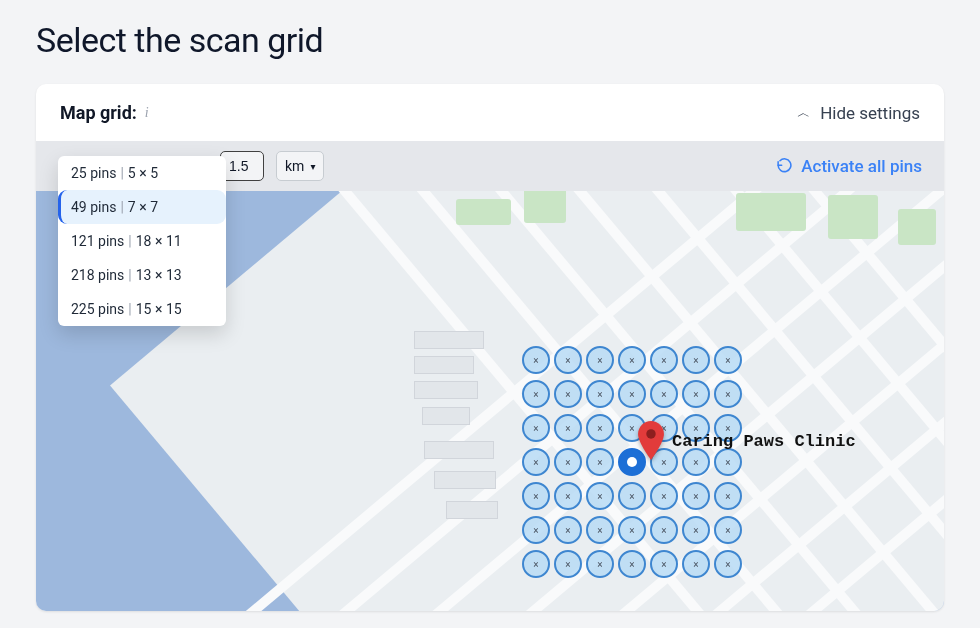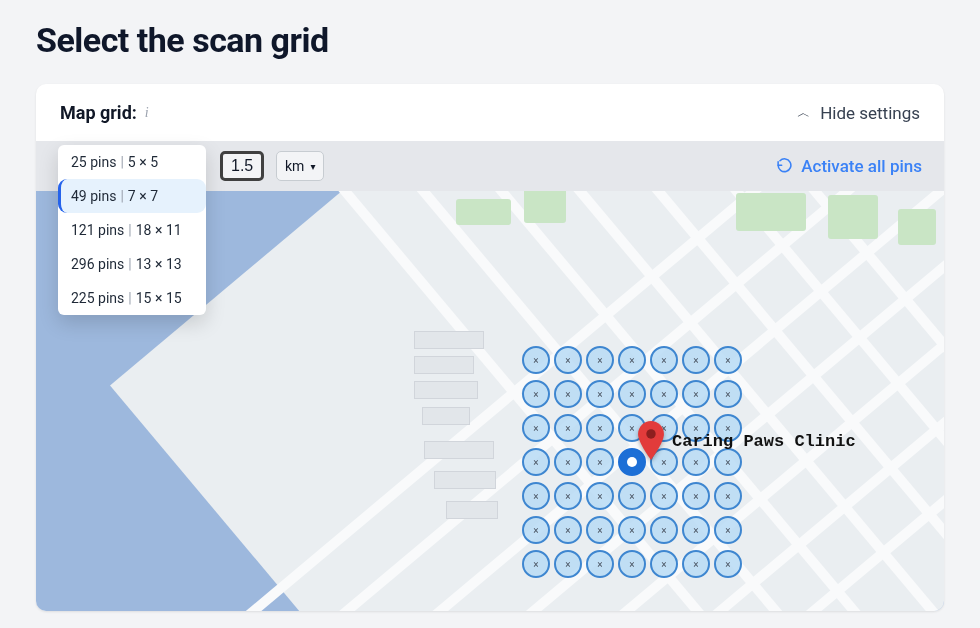--- a/index.html
+++ b/index.html
@@ -8,21 +8,21 @@
       background: #f3f4f6;
       width: 980px;
       height: 628px;
       overflow: hidden;
     }
     .page {
       padding: 20px 36px 0 36px;
     }
     h1 {
       font-size: 34px;
-      font-weight: 700;
+      font-weight: 400;
       color: #0f172a;
       letter-spacing: -0.5px;
       margin-bottom: 24px;
     }
     .card {
       background: #fff;
       border-radius: 10px;
       box-shadow: 0 1px 3px rgba(0,0,0,0.06), 0 1px 2px rgba(0,0,0,0.04);
       overflow: hidden;
     }
@@ -64,24 +64,24 @@
       gap: 12px;
       position: relative;
     }
     .placeholder-box {
       width: 150px;
       height: 30px;
     }
     .radius-input {
       width: 44px;
       height: 30px;
-      border: 3px solid #404040;
+      border: 1px solid #404040;
       border-radius: 5px;
       background: #f3f4f6;
-      font-size: 16px;
+      font-size: 14px;
       padding: 0 8px;
       color: #111827;
     }
     .unit-select {
       display: flex;
       align-items: center;
       height: 30px;
       border: 1px solid #c7ccd1;
       border-radius: 5px;
       background: #f3f4f6;
@@ -97,23 +97,23 @@
       display: flex;
       align-items: flex-start;
       gap: 8px;
       color: #3b82f6;
       font-size: 17px;
       font-weight: 500;
       cursor: pointer;
     }
     .dropdown {
       position: absolute;
-      top: 4px;
+      top: 15px;
       left: 22px;
-      width: 148px;
+      width: 168px;
       background: #fff;
       border-radius: 6px;
       box-shadow: 0 8px 20px rgba(0,0,0,0.15);
       overflow: hidden;
       z-index: 50;
     }
     .dropdown-item {
       padding: 9px 10px;
       font-size: 14px;
       color: #1f2937;
@@ -252,21 +252,21 @@
           <path d="M3 8v5h5"></path>
           <path d="M3 13a9 9 0 1 0 2.6-6.3"></path>
         </svg>
         <span>Activate all pins</span>
       </div>
 
       <div class="dropdown" id="dropdown">
           <div class="dropdown-item"><span>25 pins</span><span class="sep">|</span><span>5 × 5</span></div>
           <div class="dropdown-item selected"><span>49 pins</span><span class="sep">|</span><span>7 × 7</span></div>
           <div class="dropdown-item"><span>121 pins</span><span class="sep">|</span><span>18 × 11</span></div>
-          <div class="dropdown-item"><span>296 pins</span><span class="sep">|</span><span>13 × 13</span></div>
+          <div class="dropdown-item"><span>218 pins</span><span class="sep">|</span><span>13 × 13</span></div>
           <div class="dropdown-item"><span>225 pins</span><span class="sep">|</span><span>15 × 15</span></div>
         </div>
     </div>
 
     <div class="map">
 
       <div class="land">
         <div class="streets">
 
           <div class="street h" style="top:260px; transform:rotate(0deg)"></div>

